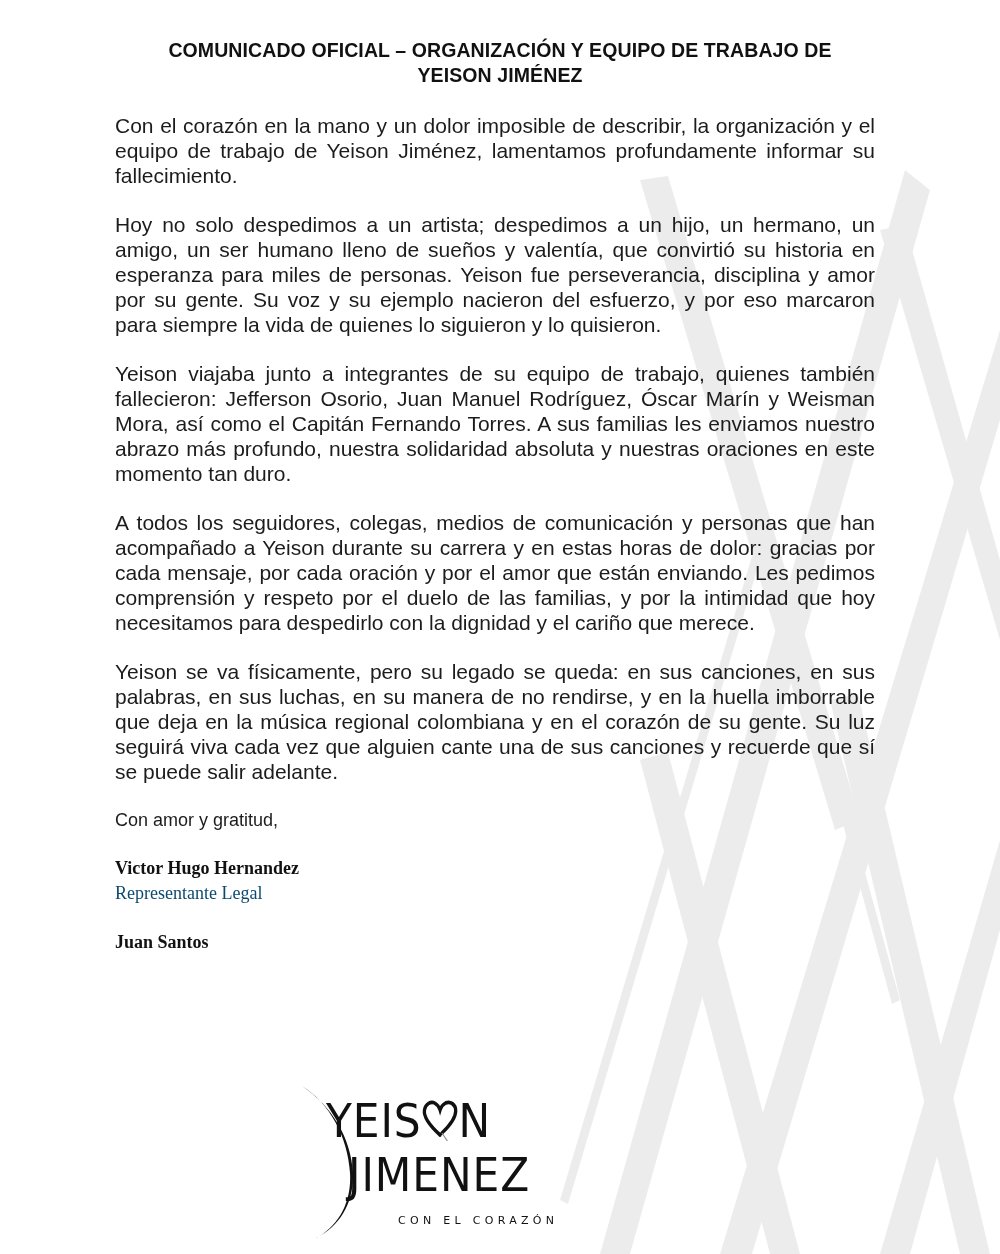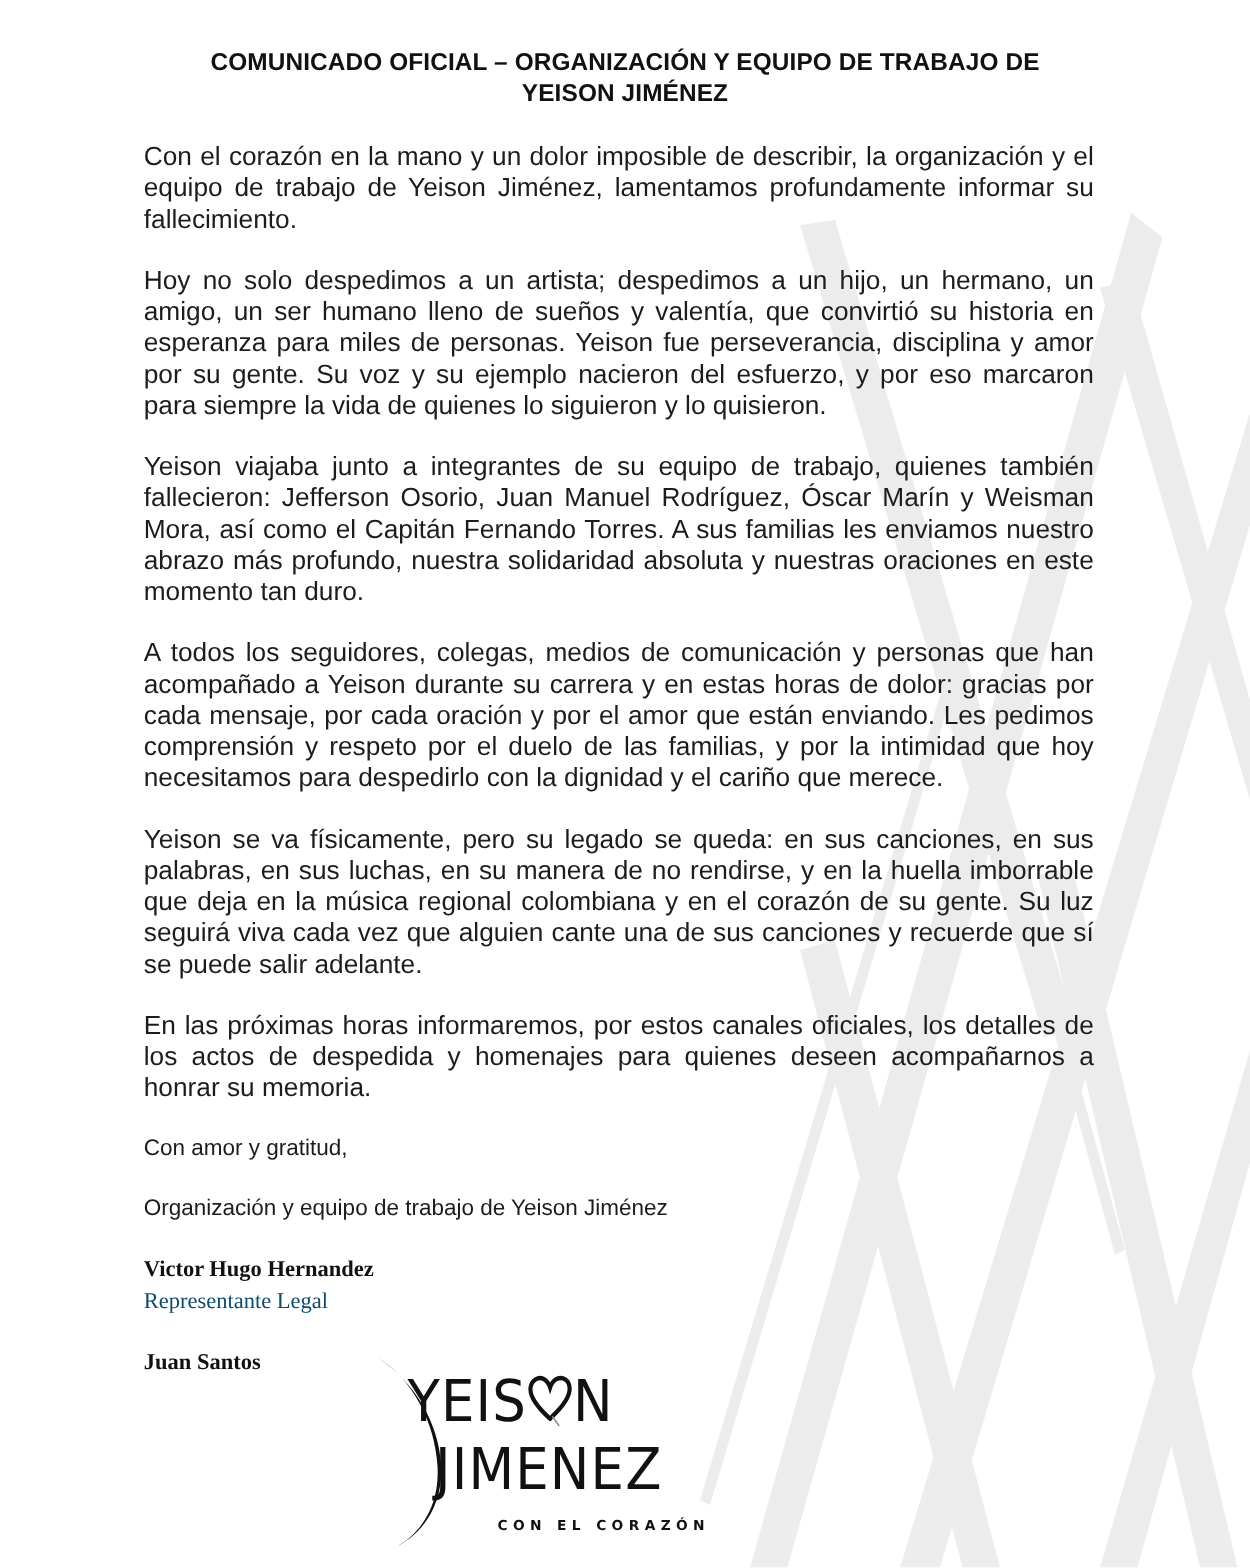--- a/index.html
+++ b/index.html
@@ -106,21 +106,21 @@
       font-size: 46px;
       line-height: 50px;
       transform: scaleX(0.92);
       transform-origin: left top;
     }
     .logo-tagline {
       position: absolute;
       left: 108px;
       top: 136px;
       font-family: "DejaVu Sans", sans-serif;
-      font-weight: bold;
+      font-weight: normal;
       font-size: 11px;
       letter-spacing: 4.3px;
       color: #111;
       white-space: nowrap;
       text-align: right;
     }
     .logo-swoosh {
       position: absolute;
       left: 0;
       top: 0;
@@ -169,24 +169,22 @@
     <span>COMUNICADO OFICIAL – ORGANIZACIÓN Y EQUIPO DE TRABAJO DE</span><br>
     <span>YEISON JIMÉNEZ</span>
   </h1>
 
   <div class="body-text">
     <p class="para">Con el corazón en la mano y un dolor imposible de describir, la organización y el equipo de trabajo de Yeison Jiménez, lamentamos profundamente informar su fallecimiento.</p>
     <p class="para">Hoy no solo despedimos a un artista; despedimos a un hijo, un hermano, un amigo, un ser humano lleno de sueños y valentía, que convirtió su historia en esperanza para miles de personas. Yeison fue perseverancia, disciplina y amor por su gente. Su voz y su ejemplo nacieron del esfuerzo, y por eso marcaron para siempre la vida de quienes lo siguieron y lo quisieron.</p>
     <p class="para">Yeison viajaba junto a integrantes de su equipo de trabajo, quienes también fallecieron: Jefferson Osorio, Juan Manuel Rodríguez, Óscar Marín y Weisman Mora, así como el Capitán Fernando Torres. A sus familias les enviamos nuestro abrazo más profundo, nuestra solidaridad absoluta y nuestras oraciones en este momento tan duro.</p>
     <p class="para">A todos los seguidores, colegas, medios de comunicación y personas que han acompañado a Yeison durante su carrera y en estas horas de dolor: gracias por cada mensaje, por cada oración y por el amor que están enviando. Les pedimos comprensión y respeto por el duelo de las familias, y por la intimidad que hoy necesitamos para despedirlo con la dignidad y el cariño que merece.</p>
     <p class="para">Yeison se va físicamente, pero su legado se queda: en sus canciones, en sus palabras, en sus luchas, en su manera de no rendirse, y en la huella imborrable que deja en la música regional colombiana y en el corazón de su gente. Su luz seguirá viva cada vez que alguien cante una de sus canciones y recuerde que sí se puede salir adelante.</p>
-    <p class="para">En las próximas horas informaremos, por estos canales oficiales, los detalles de los actos de despedida y homenajes para quienes deseen acompañarnos a honrar su memoria.</p>
 
     <p class="closing">Con amor y gratitud,</p>
-    <p class="closing" style="margin-bottom:24px;">Organización y equipo de trabajo de Yeison Jiménez</p>
 
     <div class="signatory">
       <span class="sig-name">Victor Hugo Hernandez</span>
       <span class="sig-role">Representante Legal</span>
     </div>
     <div class="signatory">
       <span class="sig-name">Juan Santos</span>
     </div>
   </div>
 </div>

